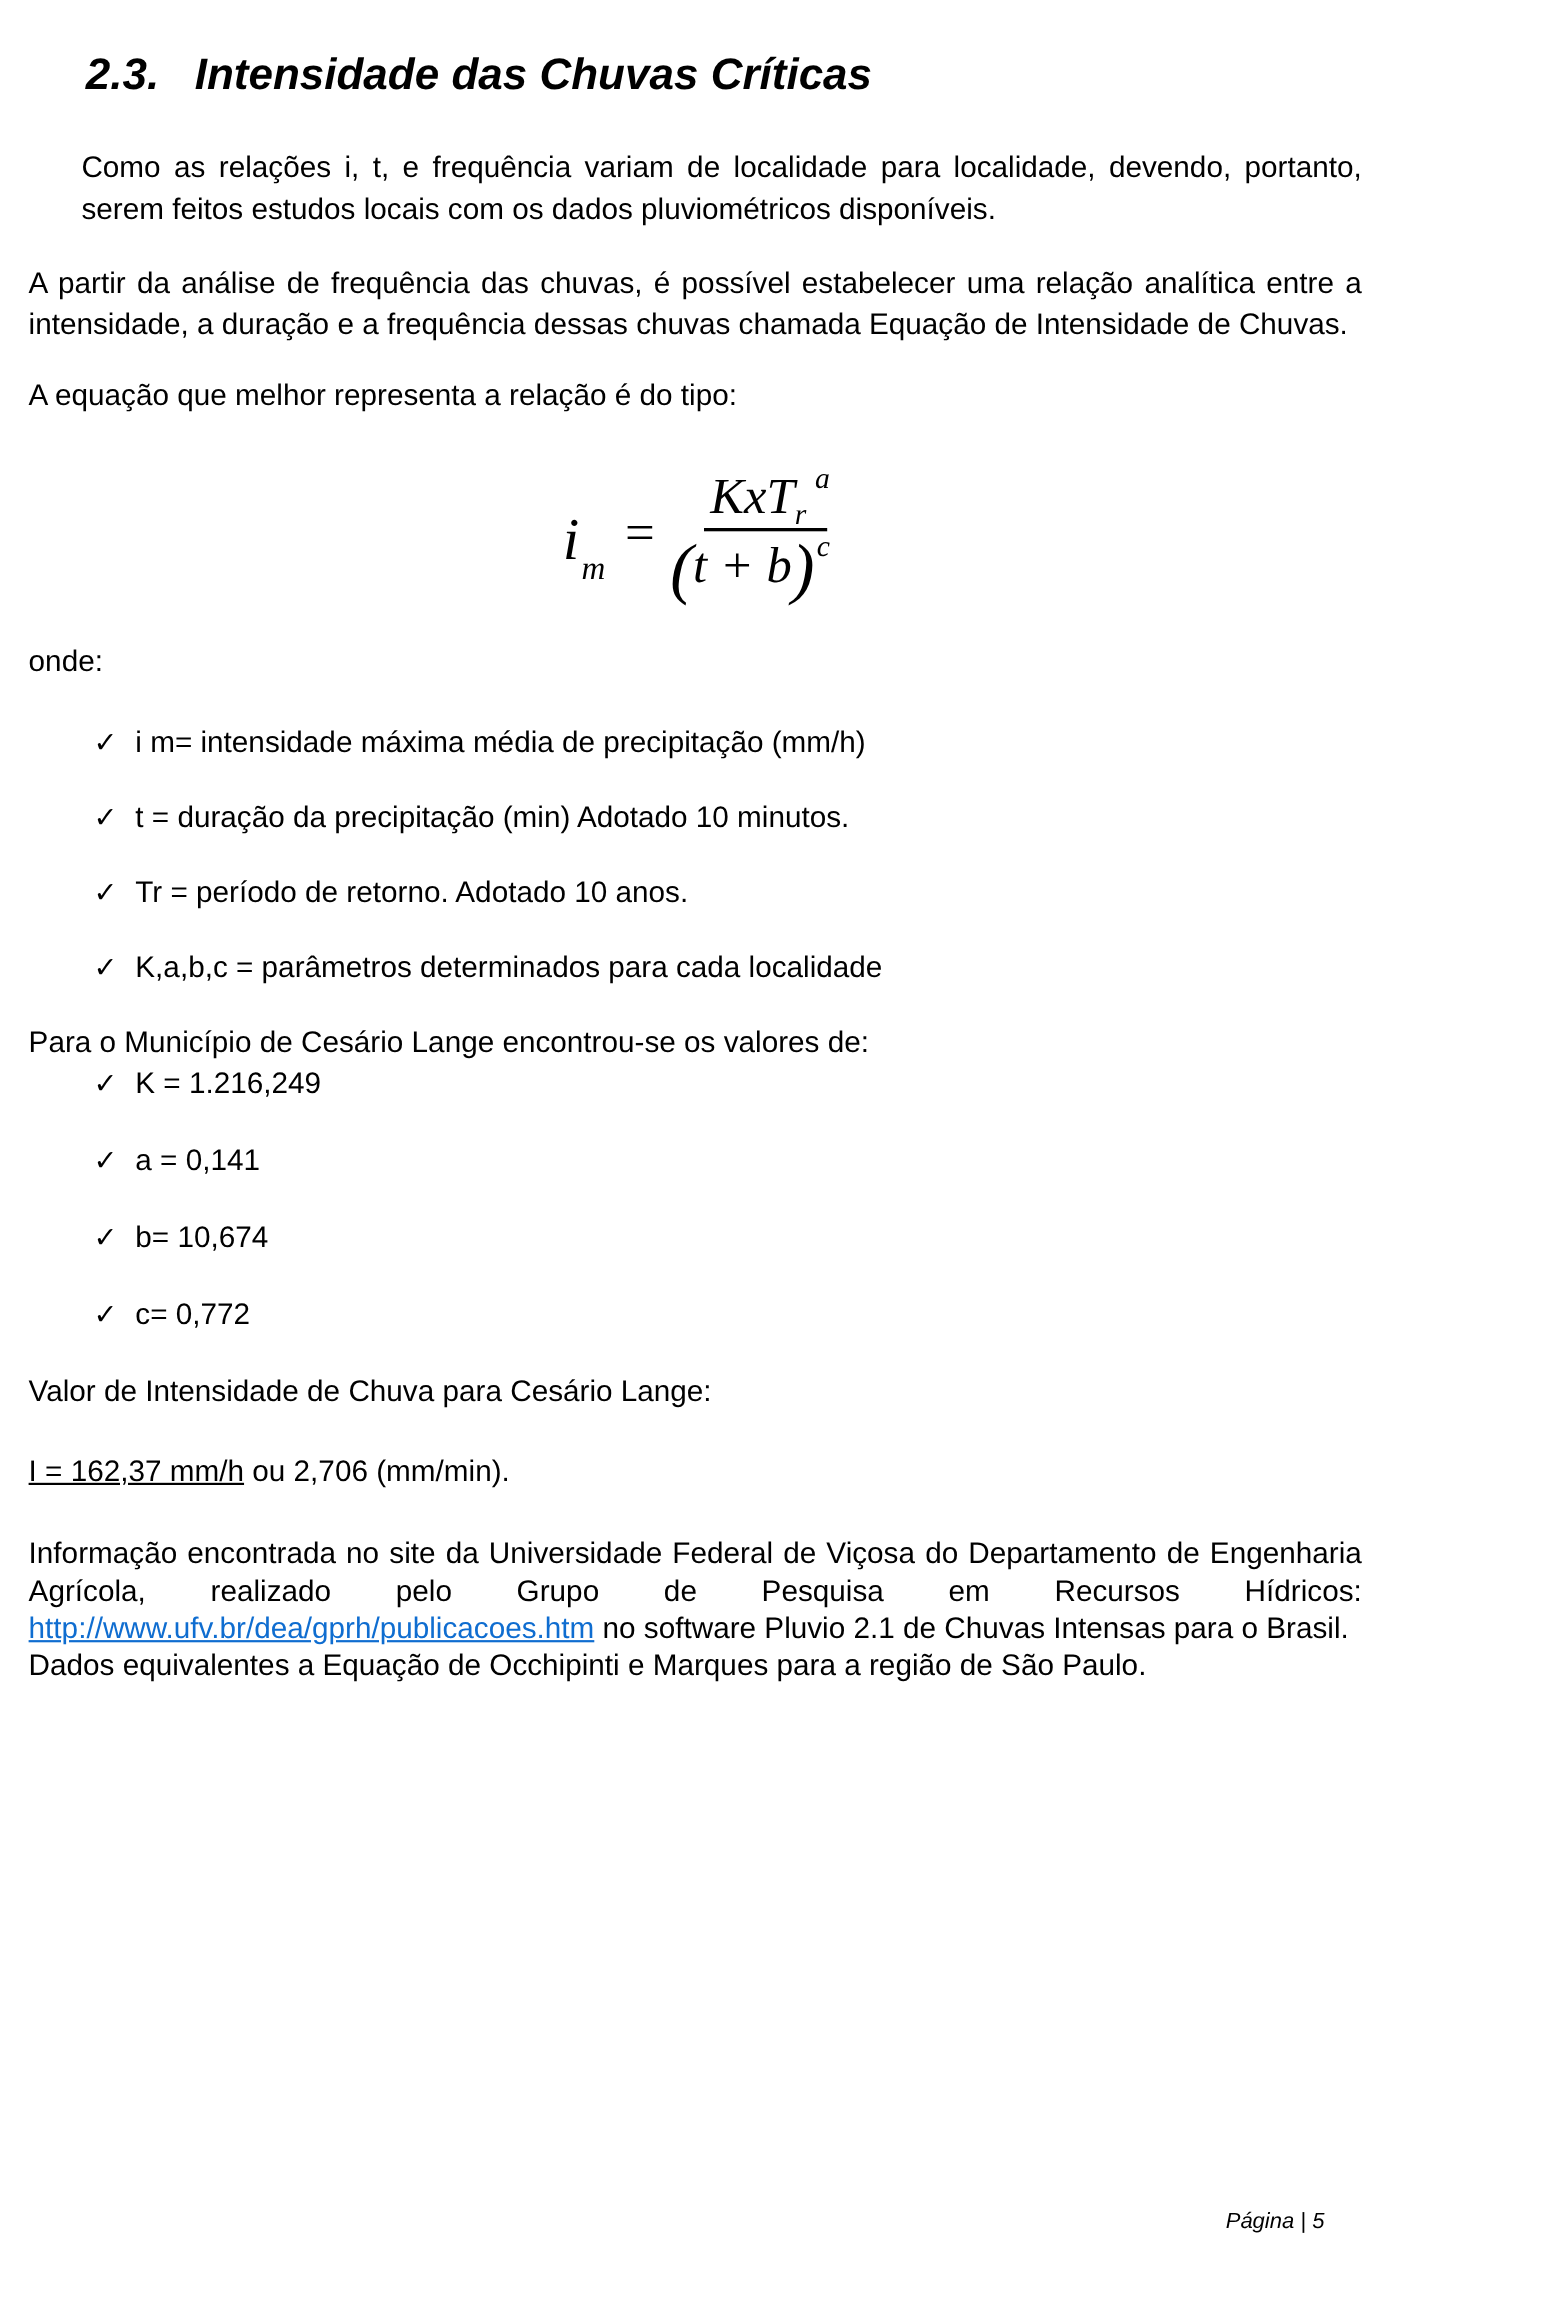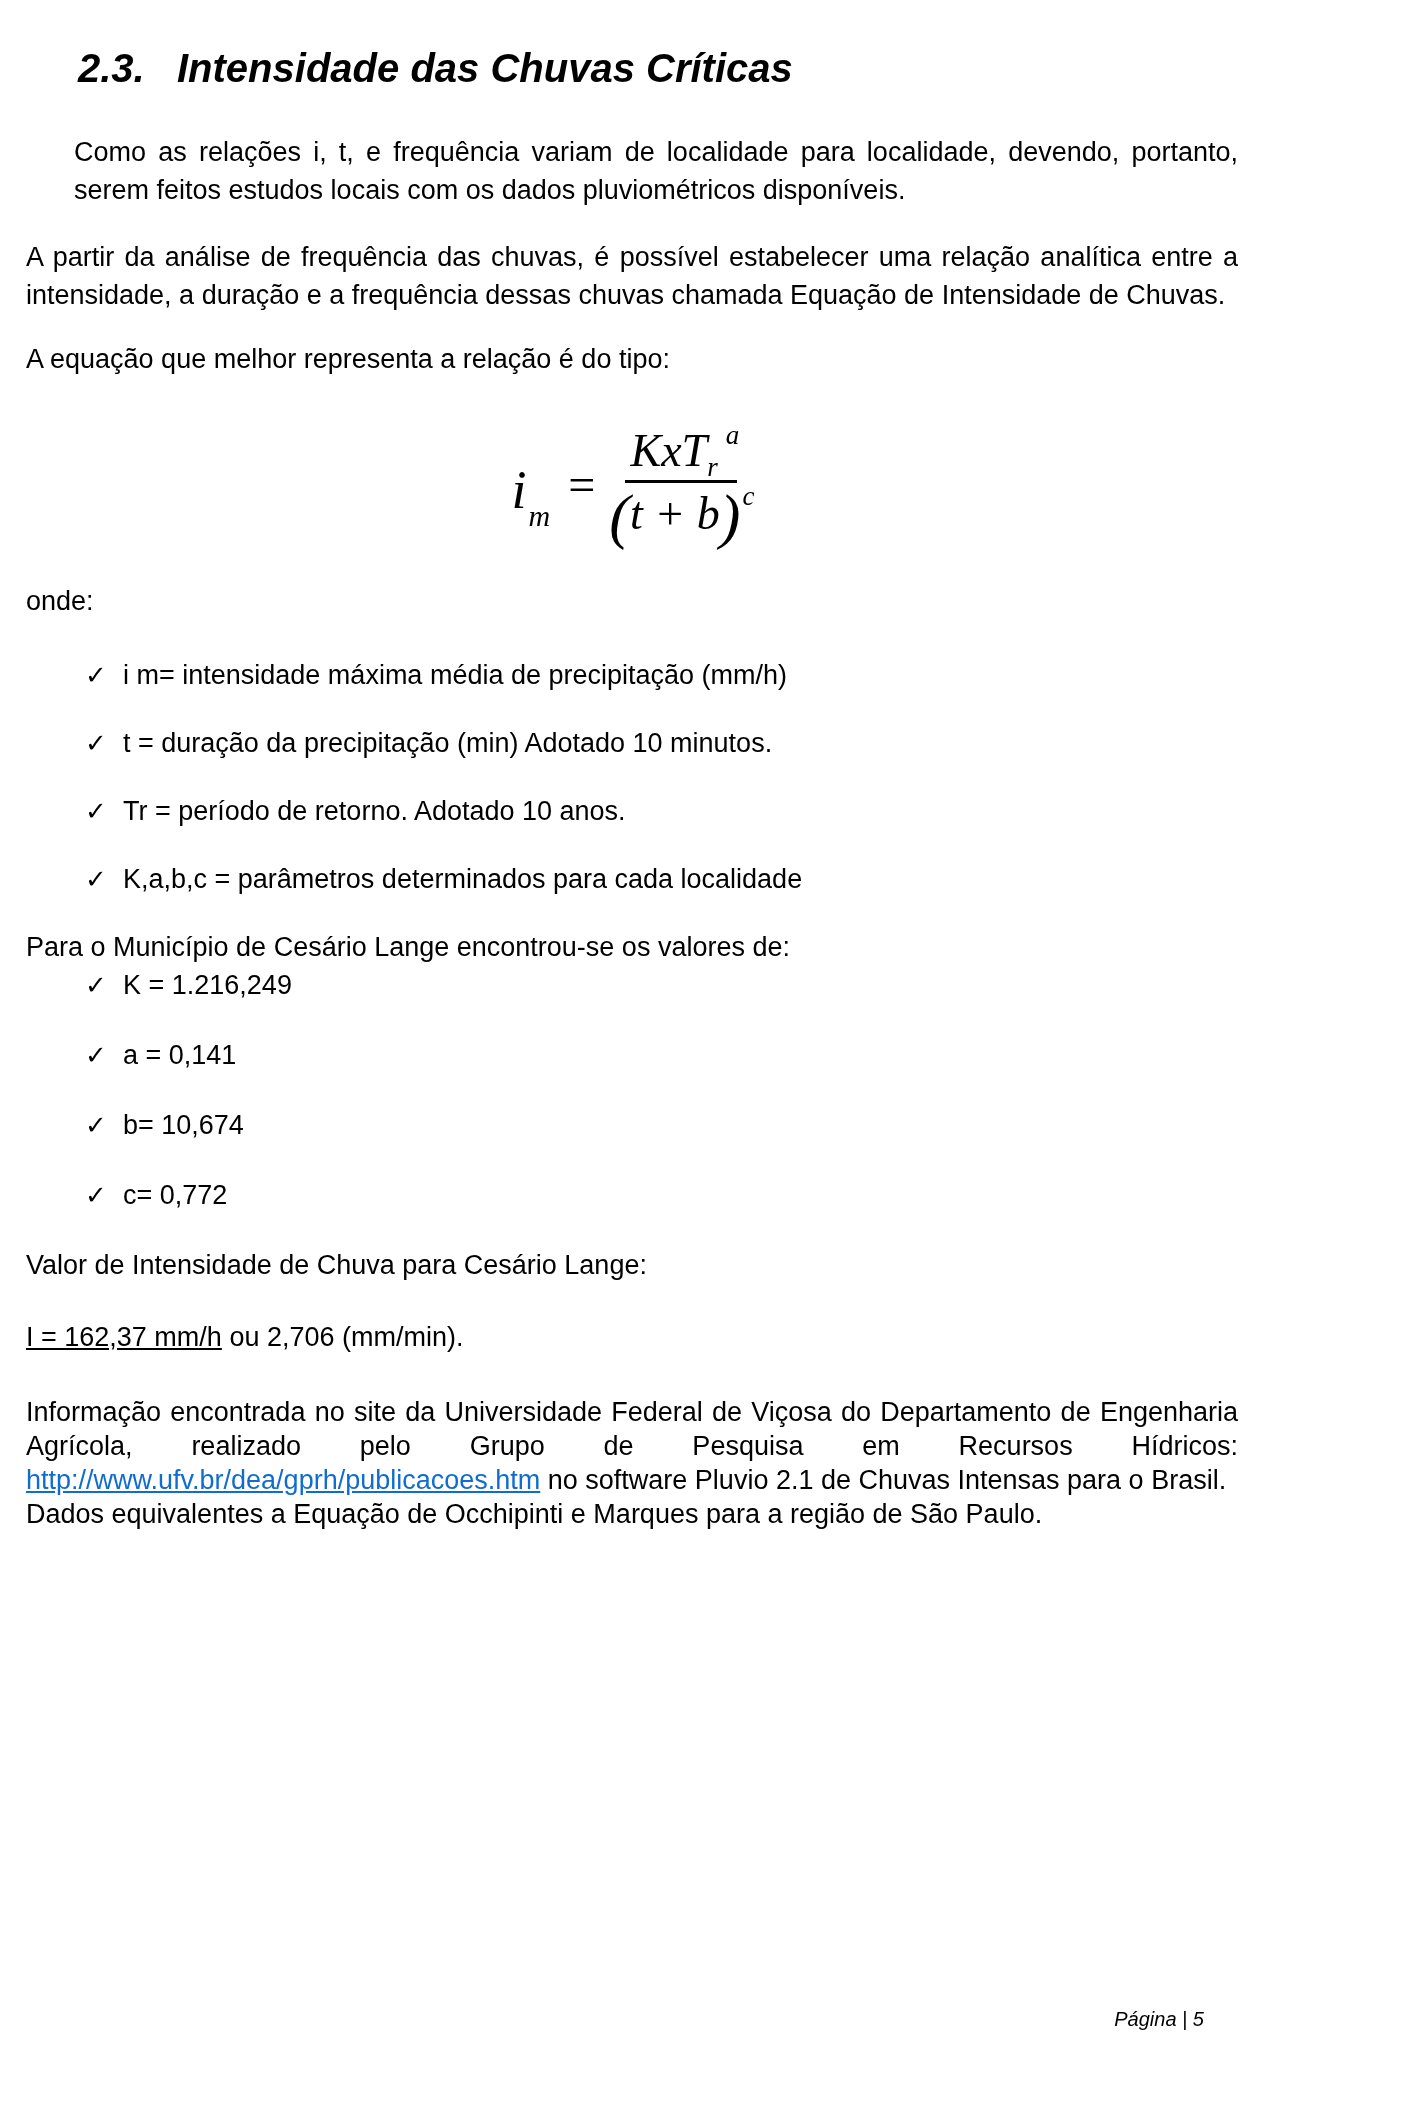--- a/index.html
+++ b/index.html
@@ -69,21 +69,21 @@
   }
   .eq-equals {
     font-size: 48px;
     margin: 0 14px 0 20px;
     position: relative;
     top: 2px;
   }
   .frac {
     display: inline-flex;
     flex-direction: column;
-    align-items: center;
+    align-items: flex-end;
     font-size: 46px;
     font-style: italic;
   }
   .frac .num {
     padding: 0 6px 3px 6px;
     border-bottom: 3px solid #000;
     white-space: nowrap;
   }
   .frac .num .eq-sub {
     font-size: 27px;

